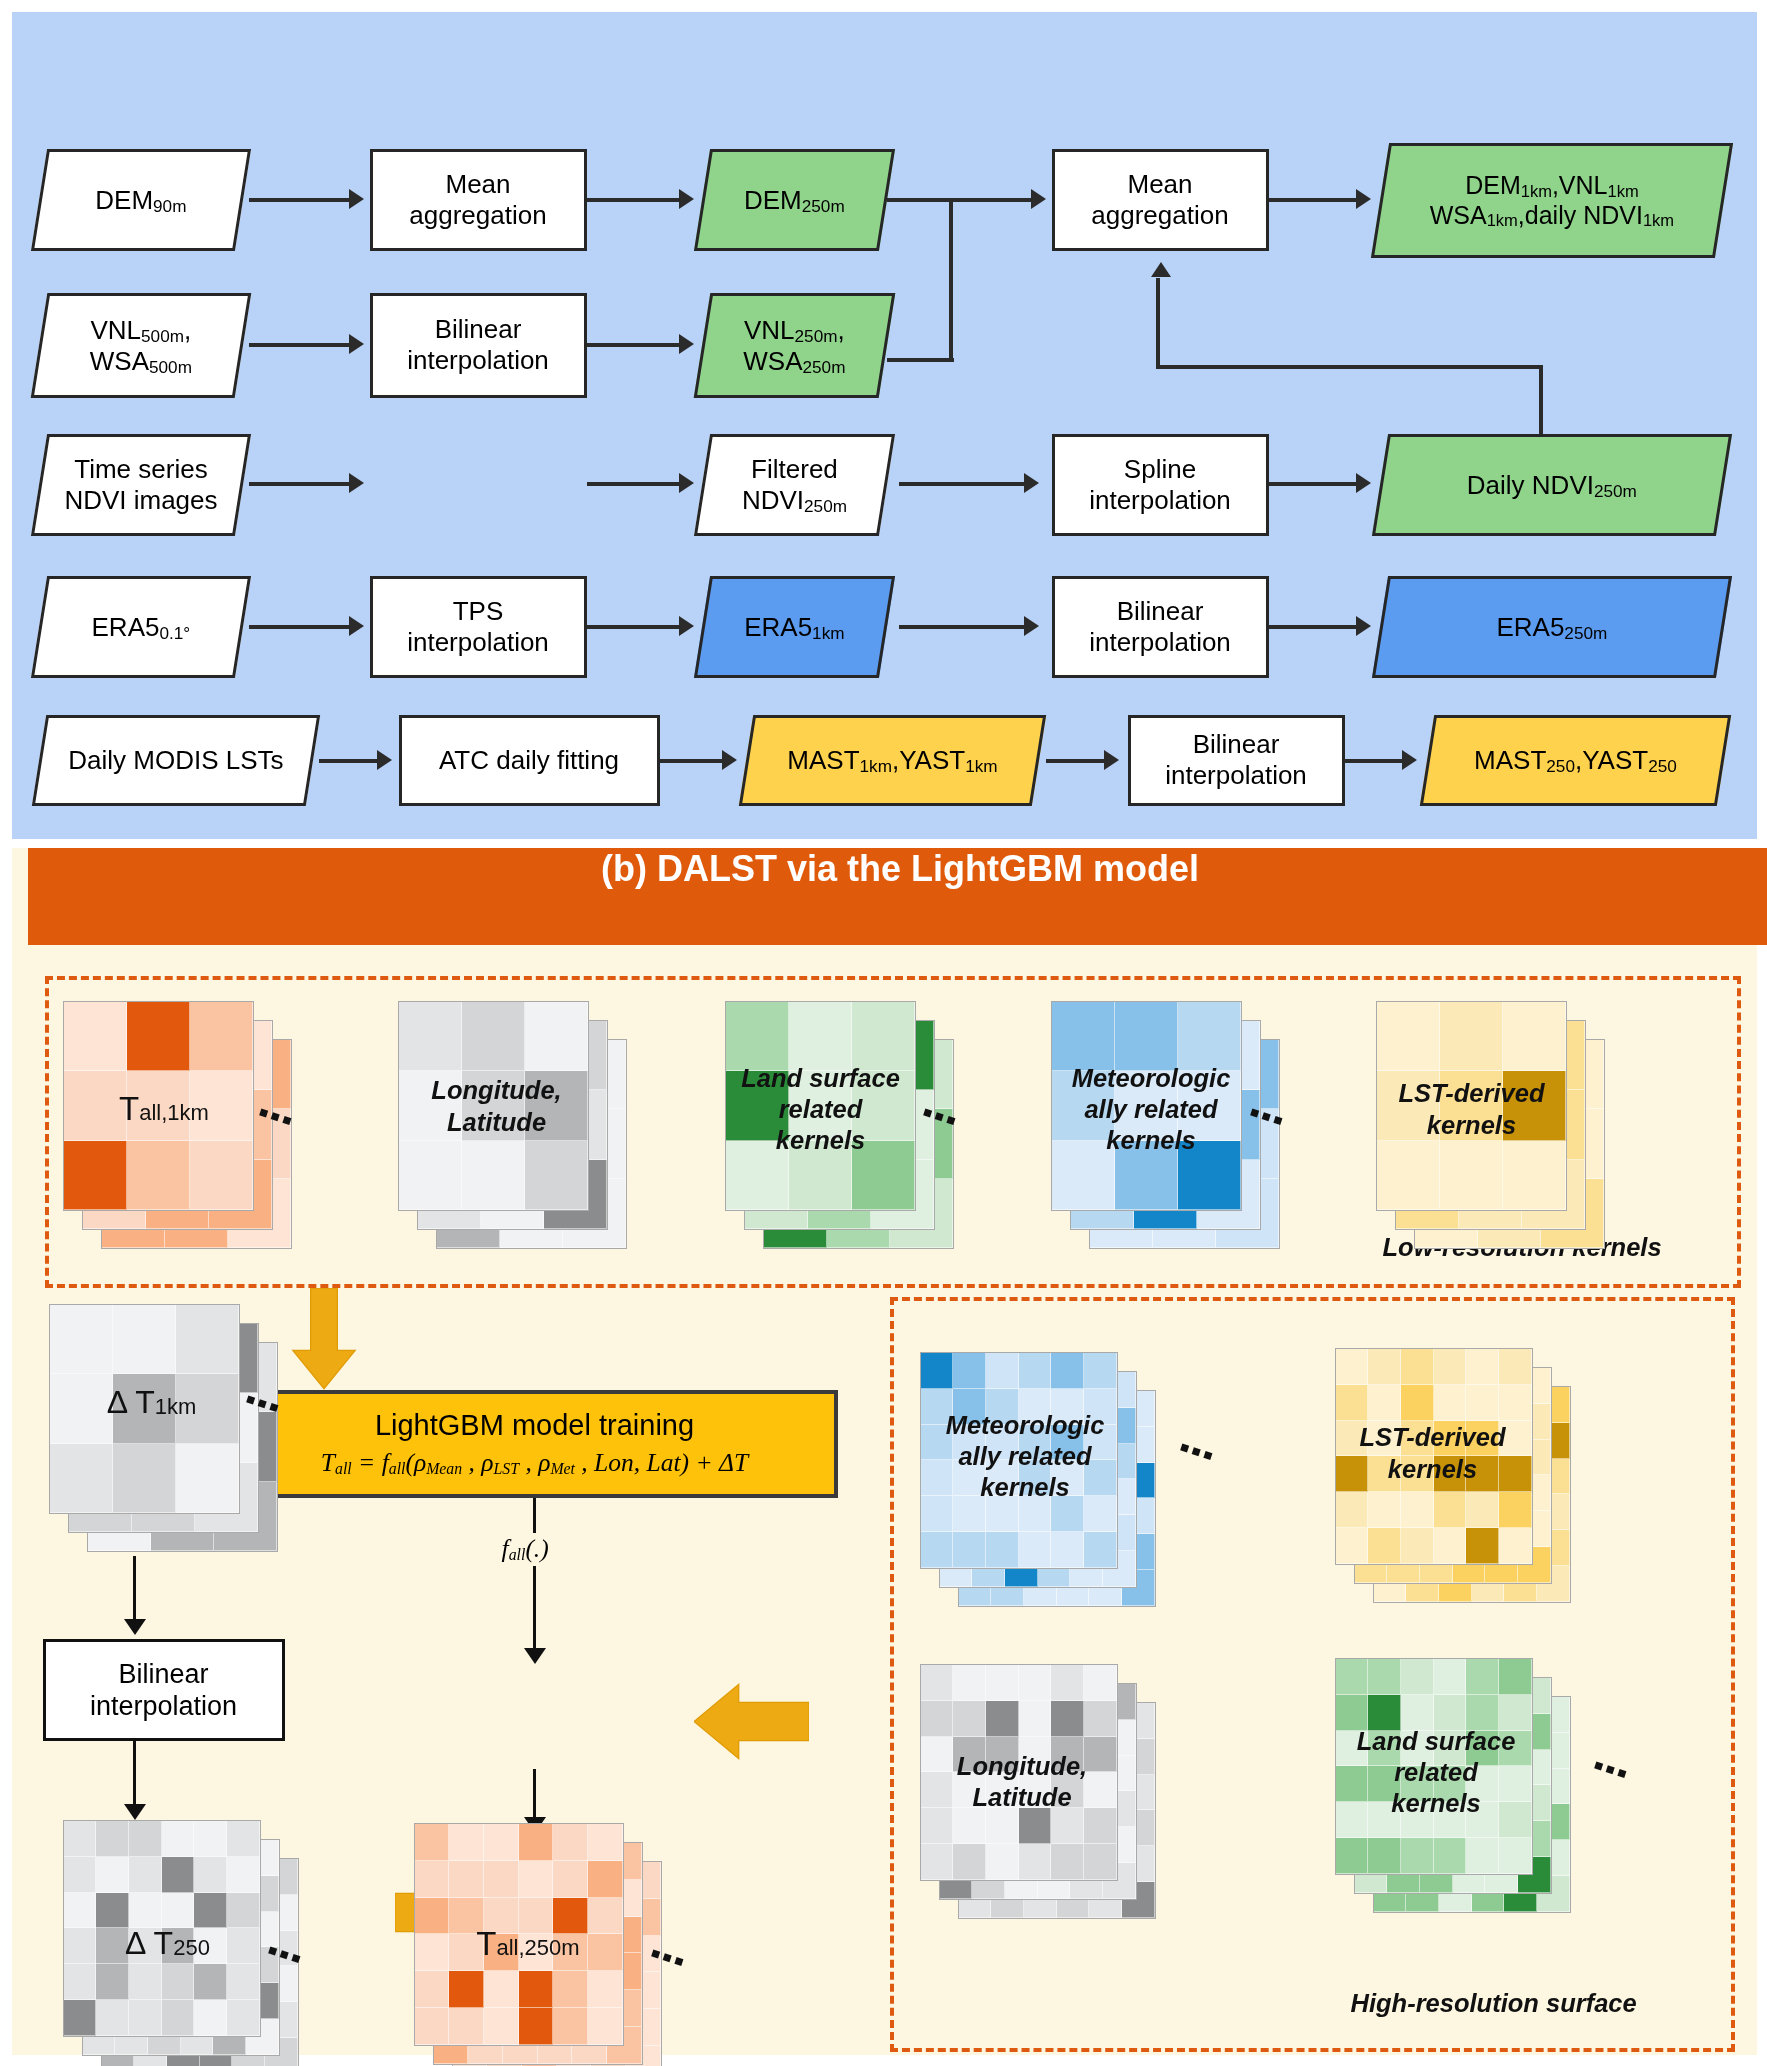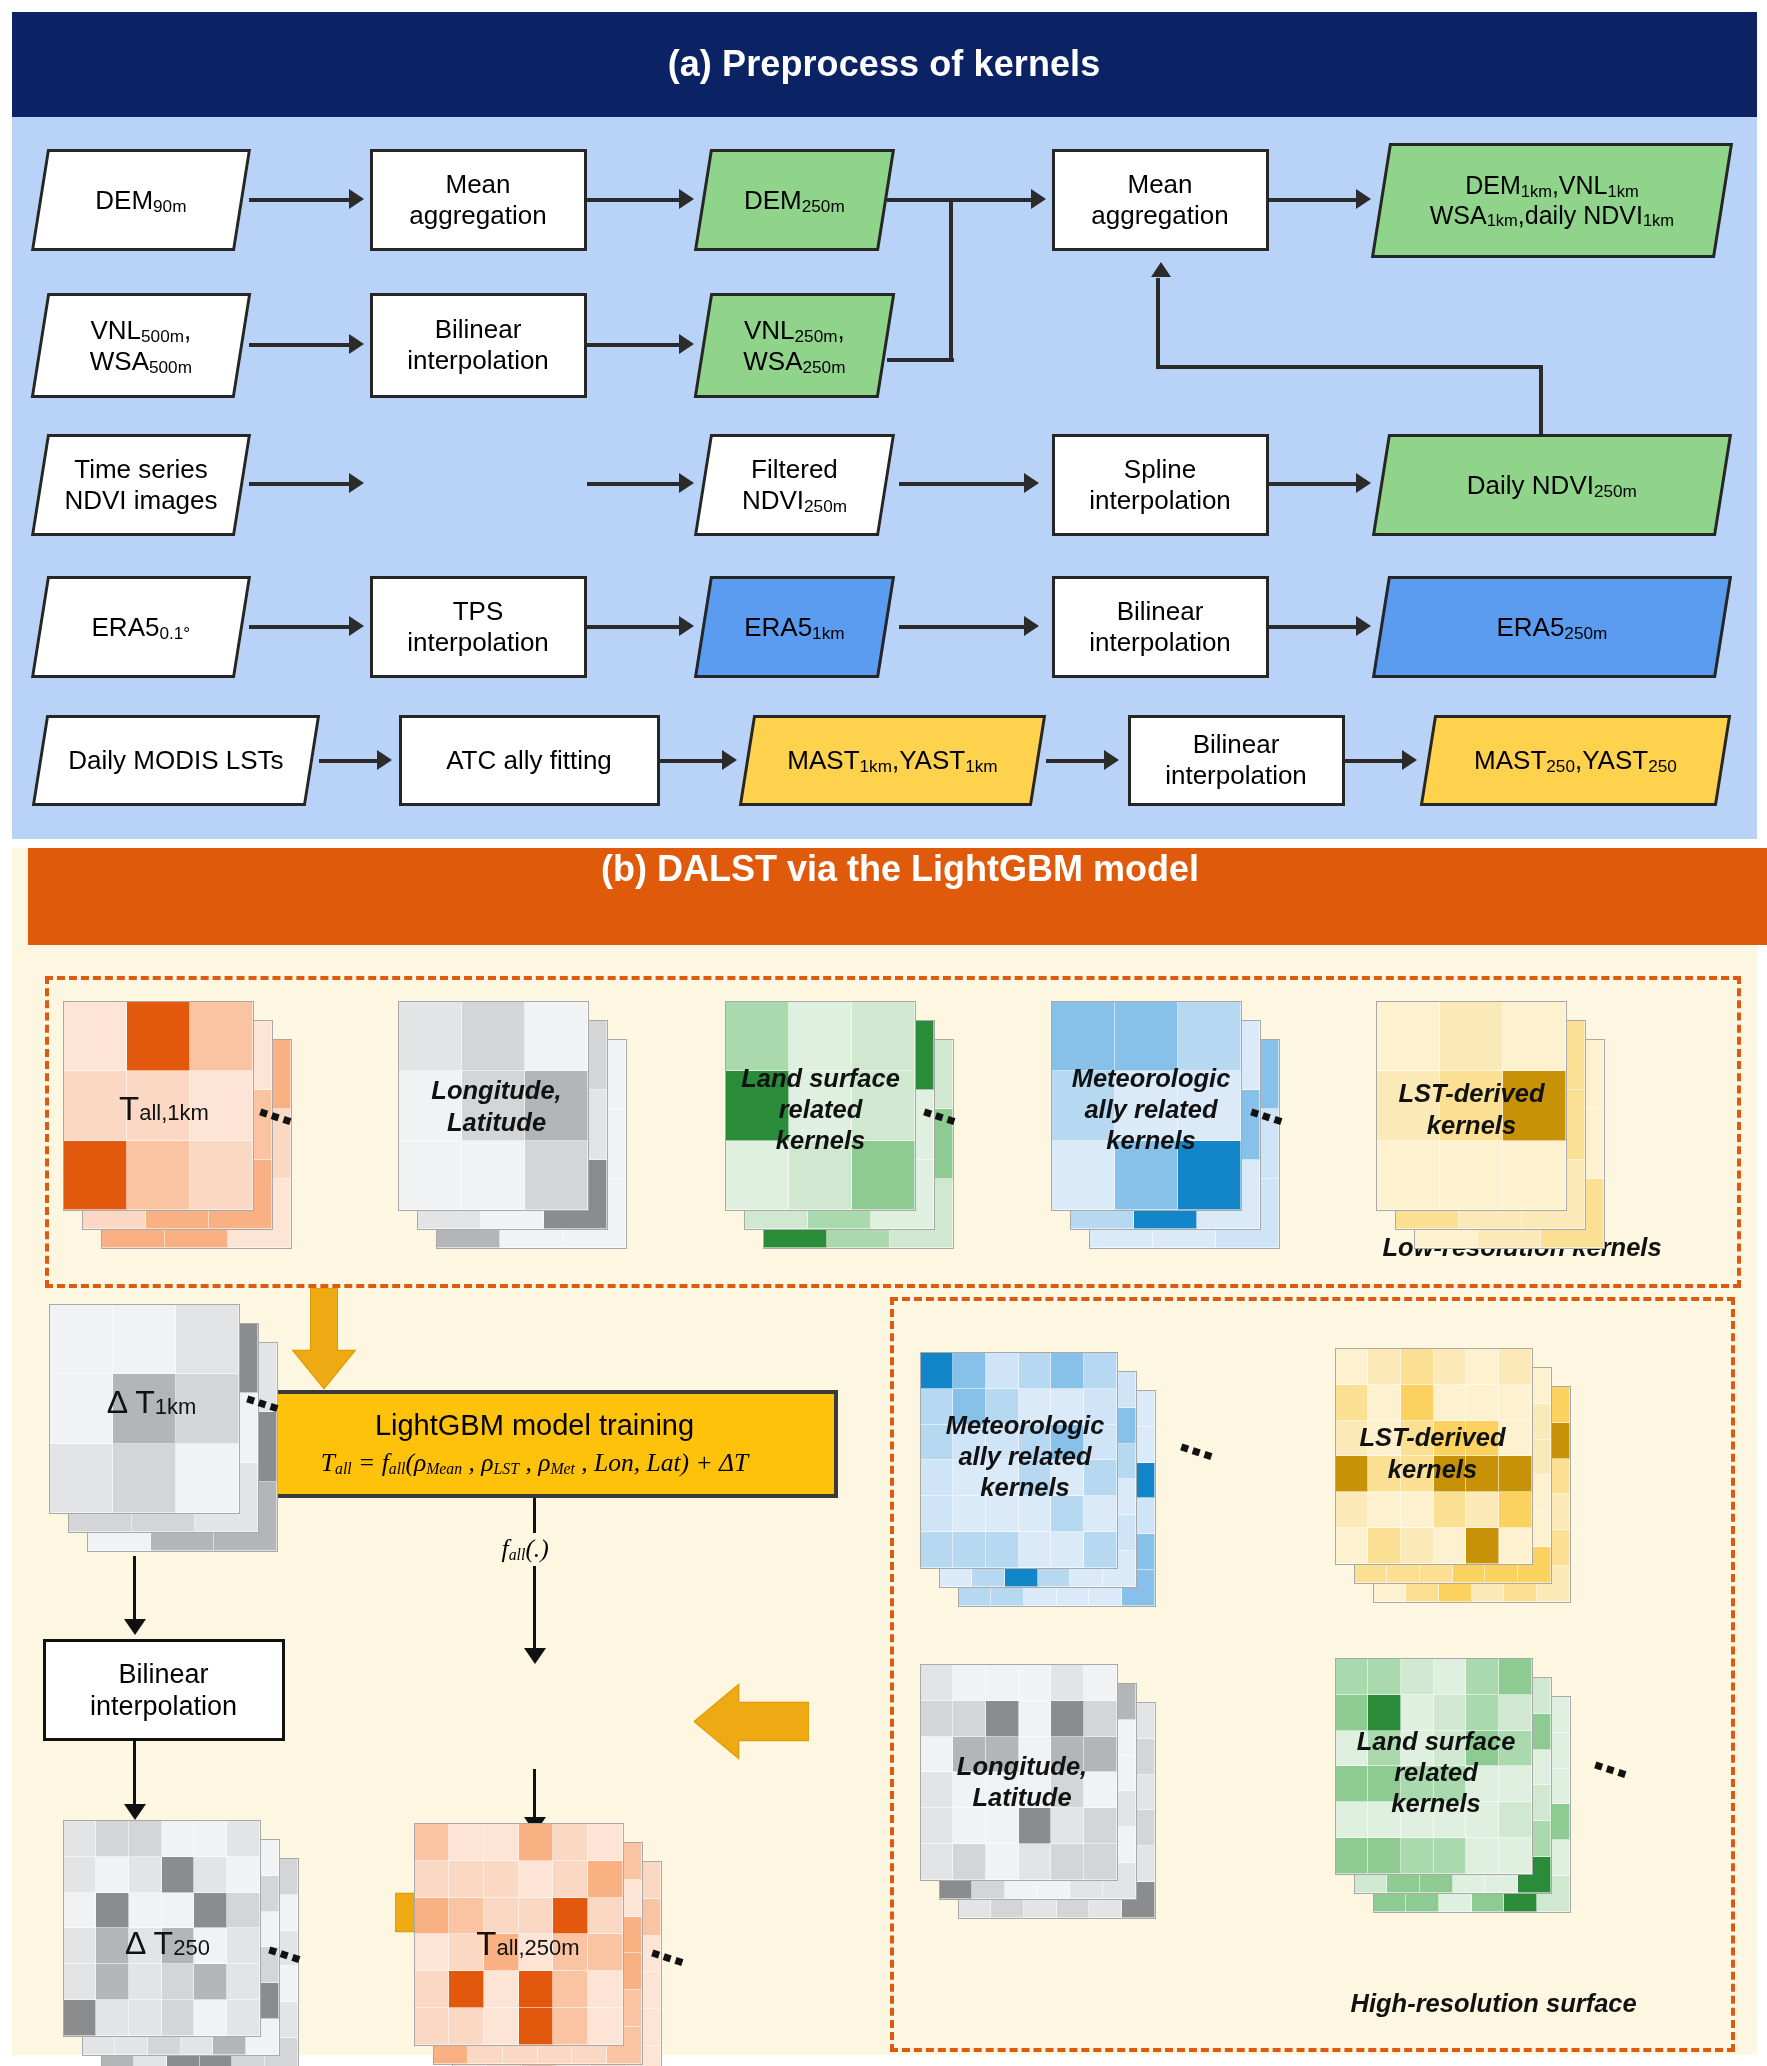--- a/index.html
+++ b/index.html
@@ -72,23 +72,20 @@
   .fsub{font-size:.62em;vertical-align:baseline;position:relative;bottom:-.2em;font-style:italic;}
   .fall-tag{position:absolute;background:#fdf6e1;font-family:"Liberation Serif",serif;font-style:italic;
             font-size:25.5px;padding:1.3px 5.1px;z-index:5;}
 </style>
 </head>
 <body>
 
 <div id="page">
 
   <div id="panelA">
-    <div id="panelA-header">
-      <span class="ttl">(a) Preprocess of kernels</span>
-    </div>
 
     <div class="node para sk w" style="left:27px;top:137px;width:204px;height:102px;">
       <span class="inner"><span>DEM</span><sub>90m</sub></span>
     </div>
     <div class="ln lnh" style="left:237px;top:186px;width:102px;"></div>
     <div class="ah" style="left:337px;top:177px;"></div>
 
     <div class="node rect" style="left:358px;top:137px;width:217px;height:102px;white-space:pre-line;">
       <span>Mean
 aggregation</span>
@@ -209,21 +206,21 @@
       <span class="inner"><span>ERA5</span><sub>250m</sub></span>
     </div>
 
     <div class="node para sk w" style="left:27px;top:703px;width:274px;height:91px;">
       <span class="inner"><span>Daily MODIS LSTs</span></span>
     </div>
     <div class="ln lnh" style="left:307px;top:747px;width:61px;"></div>
     <div class="ah" style="left:365px;top:738px;"></div>
 
     <div class="node rect" style="left:387px;top:703px;width:261px;height:91px;">
-      <span>ATC ally fitting</span>
+      <span>ATC daily fitting</span>
     </div>
     <div class="ln lnh" style="left:648px;top:747px;width:64px;"></div>
     <div class="ah" style="left:710px;top:738px;"></div>
 
     <div class="node para sk y" style="left:734px;top:703px;width:293px;height:91px;">
       <span class="inner"><span>MAST</span><sub>1km</sub><span>,YAST</span><sub>1km</sub></span>
     </div>
     <div class="ln lnh" style="left:1034px;top:747px;width:61px;"></div>
     <div class="ah" style="left:1092px;top:738px;"></div>
 

